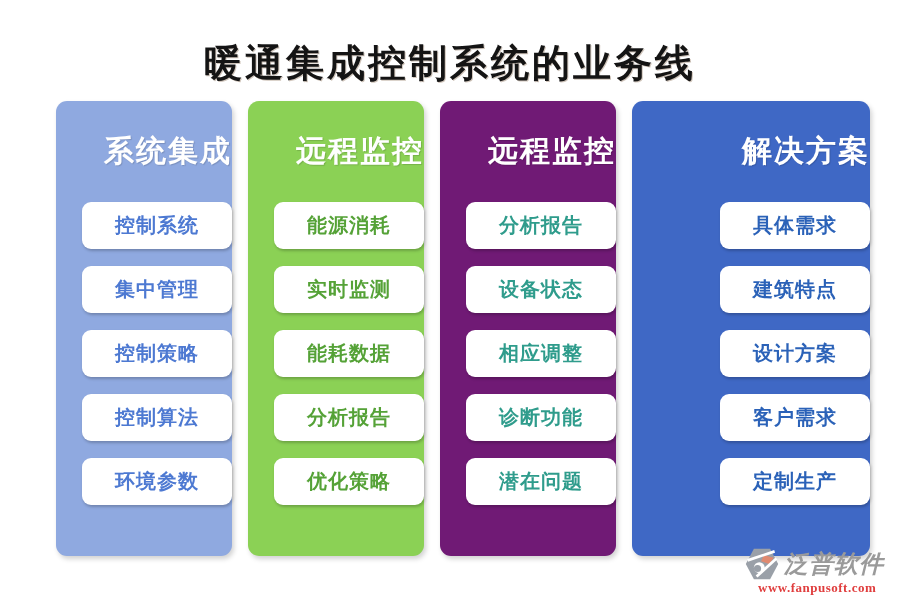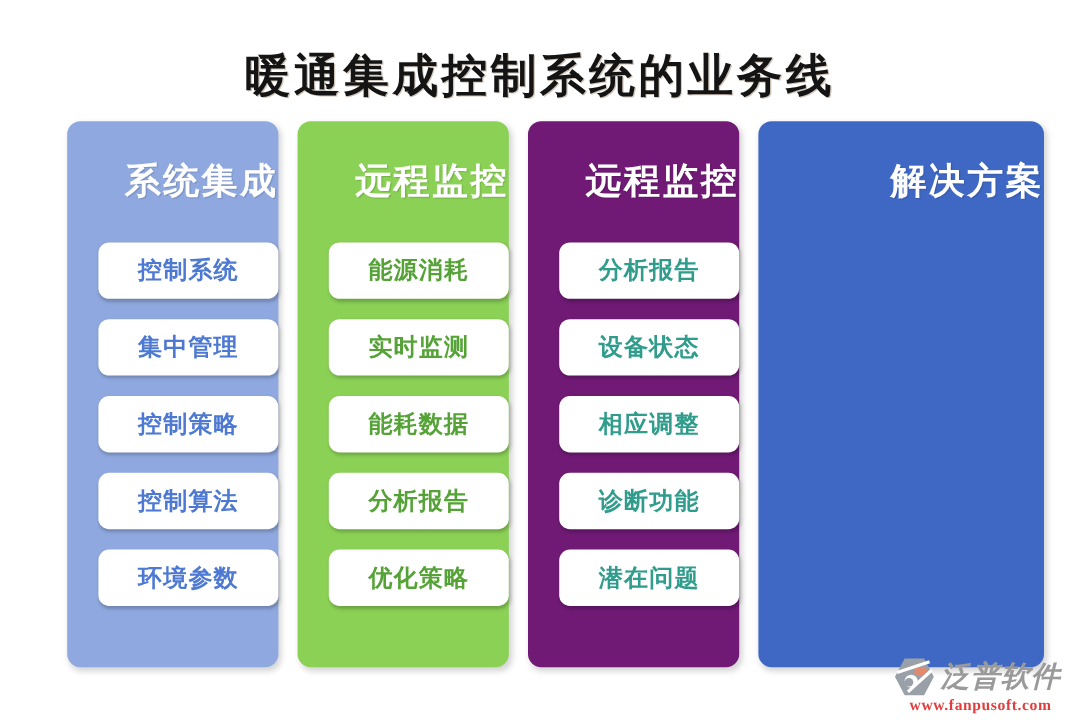--- a/index.html
+++ b/index.html
@@ -138,20 +138,27 @@
         <div class="cards">
           <div class="card" style="color: rgb(47, 156, 140);">分析报告</div>
           <div class="card" style="color: rgb(47, 156, 140);">设备状态</div>
           <div class="card" style="color: rgb(47, 156, 140);">相应调整</div>
           <div class="card" style="color: rgb(47, 156, 140);">诊断功能</div>
           <div class="card" style="color: rgb(47, 156, 140);">潜在问题</div>
         </div>
       </div>
       <div class="column" style="background: rgb(63, 104, 197);">
         <div class="col-header">解决方案</div>
+        <div class="cards">
+          <div class="card" style="color: rgb(43, 98, 184);">具体需求</div>
+          <div class="card" style="color: rgb(43, 98, 184);">建筑特点</div>
+          <div class="card" style="color: rgb(43, 98, 184);">设计方案</div>
+          <div class="card" style="color: rgb(43, 98, 184);">客户需求</div>
+          <div class="card" style="color: rgb(43, 98, 184);">定制生产</div>
+        </div>
       </div>
     </div>
 
   <div class="watermark">
     <div class="wm-row">
       <svg class="wm-logo" viewBox="0 0 40 40">
         <polygon points="11,3 29,3 38,20 29,37 11,37 2,20" fill="#9aa0a8"></polygon>
         <polygon points="22,10 33,13 28,20 19,17" fill="#E08A70"></polygon>
         <line x1="4" y1="16" x2="34" y2="6" stroke="#ffffff" stroke-width="3"></line>
         <line x1="14" y1="34" x2="36" y2="14" stroke="#ffffff" stroke-width="3"></line>

